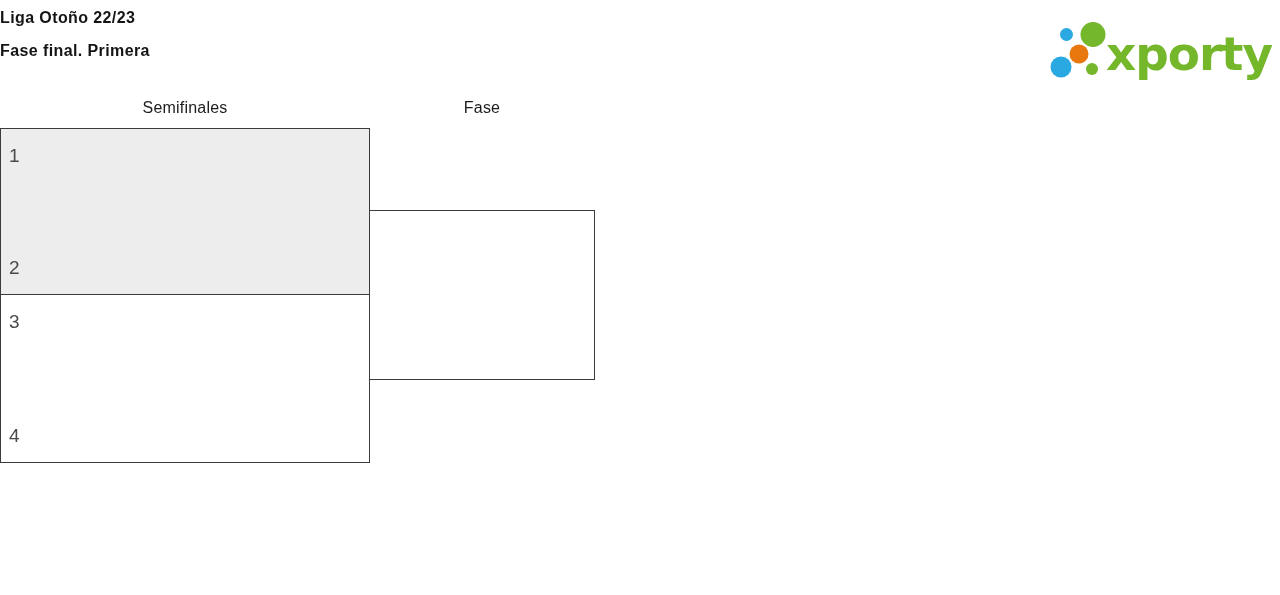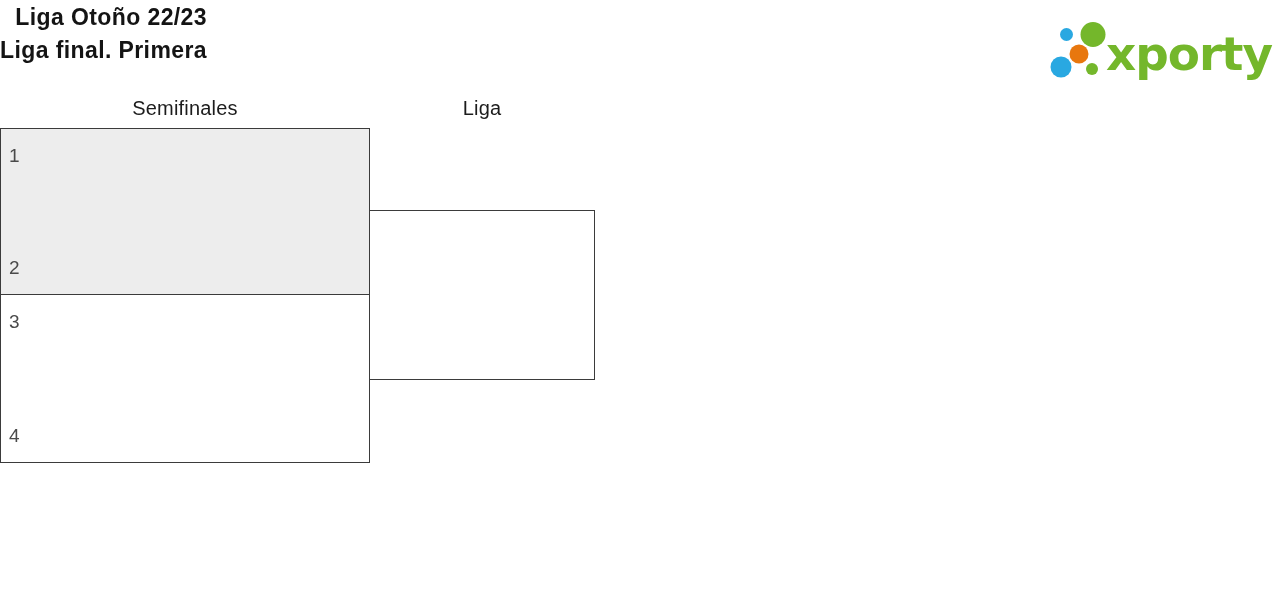--- a/index.html
+++ b/index.html
@@ -11,43 +11,42 @@
     width: 1280px;
     height: 595px;
     position: relative;
     font-family: "Liberation Sans", sans-serif;
     overflow: hidden;
   }
   .title-block {
     position: absolute;
     left: 0;
     top: 1px;
-    font-size: 23px;
+    font-size: 16px;
     line-height: 33px;
     font-weight: 700;
     color: #141414;
     letter-spacing: 0.4px;
     white-space: nowrap;
-    text-align: right;
   }
   .logo {
     position: absolute;
     left: 1050px;
     top: 16px;
     width: 224px;
     height: 68px;
     display: block;
     text-decoration: none;
     cursor: pointer;
   }
   .logo svg { display: block; width: 224px; height: 68px; }
   .round-header {
     position: absolute;
     top: 96px;
-    font-size: 20px;
+    font-size: 16px;
     line-height: 24px;
     font-weight: 500;
     color: #1c1c1c;
     text-align: center;
     letter-spacing: 0.2px;
   }
   .rh-semis { left: 0; width: 370px; }
   .rh-final { left: 369px; width: 226px; }
   .match {
     position: absolute;
@@ -68,38 +67,38 @@
     line-height: 22px;
     font-weight: 400;
     color: #4a4a4a;
   }
 </style>
 </head>
 <body>
 
 <div class="title-block">
   <div>Liga Otoño 22/23</div>
-  <div>Liga final. Primera</div>
+  <div>Fase final. Primera</div>
 </div>
 
 <a class="logo">
   <svg viewBox="0 0 224 68" xmlns="http://www.w3.org/2000/svg">
     <g>
       <circle cx="16.5" cy="18.5" r="6.5" fill="#29a8e1"></circle>
       <circle cx="43" cy="18.5" r="12.5" fill="#74b72b"></circle>
       <circle cx="29" cy="38" r="9.5" fill="#e8770e"></circle>
       <circle cx="11" cy="51" r="10.5" fill="#29a8e1"></circle>
       <circle cx="42" cy="53" r="6" fill="#74b72b"></circle>
     </g>
     <text x="56" y="54" font-size="46" font-weight="bold" font-family="DejaVu Sans, sans-serif" letter-spacing="-1" textLength="166" lengthAdjust="spacingAndGlyphs" fill="#74b72b">xporty</text>
   </svg>
 </a>
 
 <div class="round-header rh-semis">Semifinales</div>
-<div class="round-header rh-final">Liga</div>
+<div class="round-header rh-final">Fase</div>
 
 <div class="match match-sf1 highlighted">
   <div class="seed">1</div>
   <div class="seed">2</div>
 </div>
 
 <div class="match match-sf2">
   <div class="seed">3</div>
   <div class="seed">4</div>
 </div>

